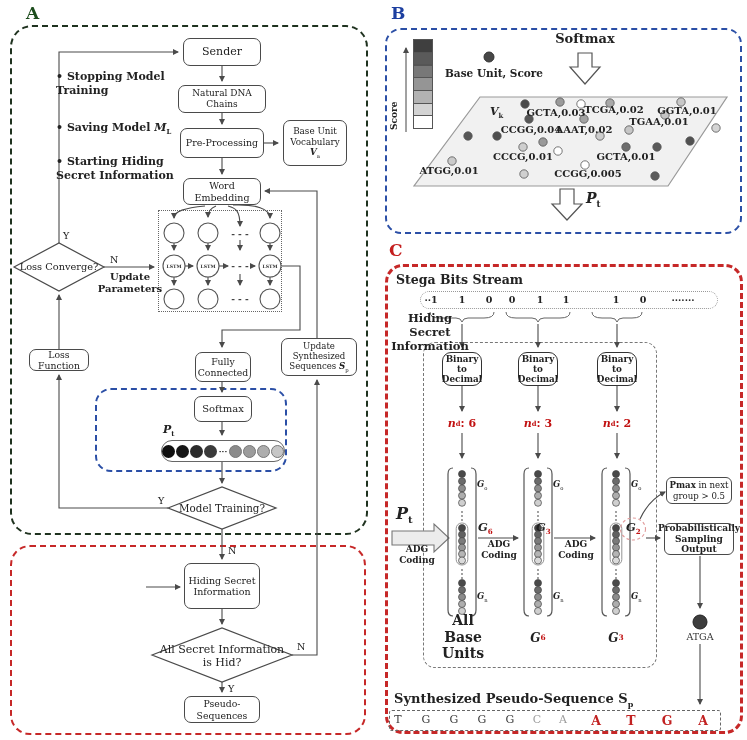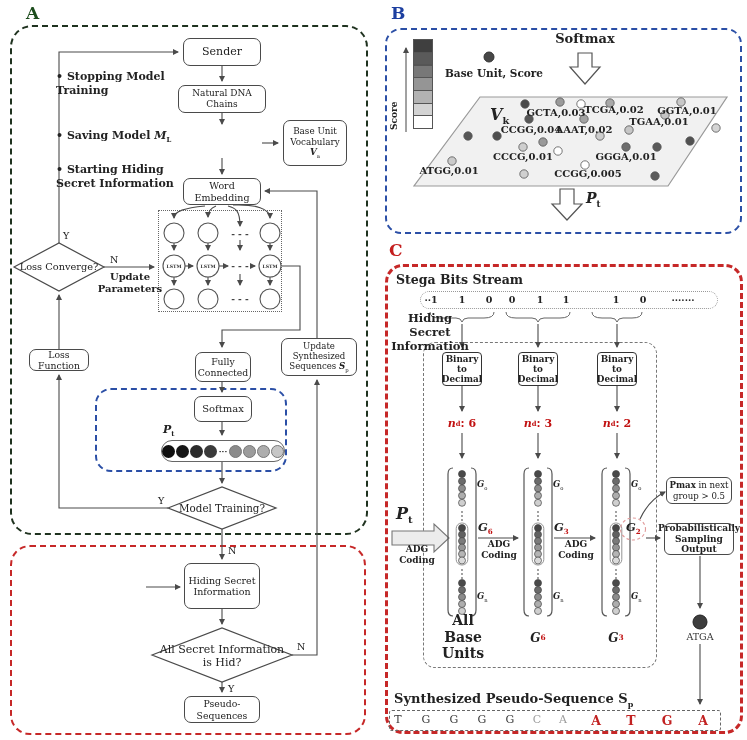--- a/index.html
+++ b/index.html
@@ -4,21 +4,21 @@
 <style>
   *{margin:0;padding:0;box-sizing:border-box}
   html,body{background:#fff}
   #canvas{position:relative;width:747px;height:740px;background:#fff;
           font-family:"DejaVu Serif",serif;color:#222;overflow:hidden}
   .panel{position:absolute;z-index:1;background:transparent}
   svg{position:absolute;left:0;top:0;z-index:5;pointer-events:none}
   .box{position:absolute;background:#fff;border:1.2px solid #4a4a4a;border-radius:7px;
        display:flex;align-items:center;justify-content:center;text-align:center;
        white-space:pre-line;z-index:10;line-height:1.2}
-  .sqbox{border-radius:4px;border:1.1px solid #333;font-weight:bold}
+  .sqbox{border-radius:9px;border:1.1px solid #333;font-weight:bold}
   .lbl{position:absolute;z-index:10;white-space:pre-line;line-height:1.2}
   .ctr{display:flex;align-items:center;justify-content:center;text-align:center}
   .sym{font-weight:bold;font-style:italic;font-family:"DejaVu Serif",serif}
   sub{font-size:0.62em}
   .red{color:#c11111}
   .bold{font-weight:bold}
   .vlab{position:absolute;font-size:10px;font-weight:bold;transform:translate(-50%,-50%);
         z-index:10;white-space:nowrap;color:#222}
   .bit{position:absolute;transform:translateX(-50%);font-size:9.5px;font-weight:bold;z-index:10}
   .seqL{position:absolute;transform:translateX(-50%);font-size:11px;z-index:10}
@@ -245,27 +245,28 @@
         <circle cx="616" cy="590" r="3.5" fill="#6b6b6b" stroke="#444" stroke-width="0.7"></circle>
         <circle cx="616" cy="597" r="3.5" fill="#8c8c8c" stroke="#444" stroke-width="0.7"></circle>
         <circle cx="616" cy="604" r="3.5" fill="#aeaeae" stroke="#444" stroke-width="0.7"></circle>
         <circle cx="616" cy="611" r="3.5" fill="#cfcfcf" stroke="#444" stroke-width="0.7"></circle>
       </g>
     <ellipse cx="633" cy="529" rx="12.5" ry="11" fill="none" stroke="#e09999" stroke-width="1.1" stroke-dasharray="3,2.5"></ellipse>
     <circle cx="700" cy="622" r="7" fill="#3d3d3d" stroke="#222"></circle>
   </svg>
 
   <div class="lbl" style="left:56px;top:56px;width:122px;font-size:11px;font-weight:bold;line-height:1.25">
-    <div style="margin-bottom:18px">•&nbsp;<span>Stopping Model Training</span></div>
+    <div style="margin-bottom:10px">•&nbsp;<span>Stopping Model Training</span></div>
     <div style="margin-bottom:5px">•&nbsp;<span>Saving  Model </span><span class="sym">M</span><sub>L</sub></div>
     <div>•&nbsp;<span>Starting Hiding Secret Information</span></div>
   </div>
 
   <div class="box" style="left:183px;top:38px;width:78px;height:28px;font-size:11px">Sender</div>
   <div class="box" style="left:178px;top:85px;width:88px;height:28px;font-size:9px">Natural DNA Chains</div>
+  <div class="box" style="left:180px;top:128px;width:84px;height:30px;font-size:9.5px">Pre-Processing</div>
   <div class="box" style="left:283px;top:120px;width:64px;height:46px;font-size:8.8px">
     <span><span>Base Unit
 Vocabulary
 </span><span class="sym">V</span><sub>a</sub></span>
   </div>
   <div class="box" style="left:183px;top:178px;width:78px;height:27px;font-size:9.5px">Word Embedding</div>
 
   <div class="lbl" style="left:63px;top:230px;font-size:9.5px">Y</div>
   <div class="lbl" style="left:110px;top:254px;font-size:9.5px">N</div>
   <div class="lbl ctr" style="left:14px;top:260px;width:90px;height:14px;font-size:9.8px">Loss Converge?</div>
@@ -310,30 +311,30 @@
       <div class="score-cell" style="background: rgb(63, 63, 63);"></div>
       <div class="score-cell" style="background: rgb(90, 90, 90);"></div>
       <div class="score-cell" style="background: rgb(120, 120, 120);"></div>
       <div class="score-cell" style="background: rgb(149, 149, 149);"></div>
       <div class="score-cell" style="background: rgb(178, 178, 178);"></div>
       <div class="score-cell" style="background: rgb(211, 211, 211);"></div>
       <div class="score-cell" style="background: rgb(255, 255, 255);"></div>
     </div>
   <div class="lbl bold" style="left:389px;top:130px;width:46px;font-size:9px;transform:rotate(-90deg);transform-origin:left top">Score</div>
   <div class="lbl bold ctr" style="left:434px;top:66px;width:120px;height:14px;font-size:10.5px">Base Unit,  Score</div>
-  <div class="lbl" style="left:490px;top:105px;font-size:16px"><span class="sym">V</span><sub class="bold">k</sub></div>
+  <div class="lbl" style="left:490px;top:105px;font-size:11px"><span class="sym">V</span><sub class="bold">k</sub></div>
   <div id="vocab-labels" style="position:absolute;left:0;top:0;width:747px;height:740px;z-index:10;pointer-events:none">
       <div class="vlab" style="left: 556px; top: 112px;">GCTA,0.03</div>
       <div class="vlab" style="left: 614px; top: 109px;">TCGA,0.02</div>
       <div class="vlab" style="left: 687px; top: 110px;">GGTA,0.01</div>
       <div class="vlab" style="left: 659px; top: 121px;">TGAA,0.01</div>
       <div class="vlab" style="left: 531px; top: 129px;">CCGG,0.04</div>
       <div class="vlab" style="left: 584px; top: 129px;">AAAT,0.02</div>
       <div class="vlab" style="left: 523px; top: 156px;">CCCG,0.01</div>
-      <div class="vlab" style="left: 626px; top: 156px;">GGGA,0.01</div>
+      <div class="vlab" style="left: 626px; top: 156px;">GCTA,0.01</div>
       <div class="vlab" style="left: 449px; top: 170px;">ATGG,0.01</div>
       <div class="vlab" style="left: 588px; top: 173px;">CCGG,0.005</div>
     </div>
   <div class="lbl" style="left:586px;top:190px;font-size:14px"><span class="sym">P</span><sub class="bold">t</sub></div>
 
   <div class="lbl bold" style="left:396px;top:272px;font-size:12.5px">Stega Bits Stream</div>
   <div style="position:absolute;left:420px;top:291px;width:298px;height:18px;border:1.4px dotted #999;border-radius:9px;z-index:9"></div>
   <div id="bits-row" style="position:absolute;left:0;top:294px;width:747px;height:14px;z-index:10">
       <div class="bit" style="left: 431px;">··1</div>
       <div class="bit" style="left: 462px;">1</div>
@@ -360,21 +361,21 @@
 
   <div class="lbl ctr red bold" style="left:440px;top:417px;width:44px;height:14px;font-size:11px"><span class="sym red">n</span><sub class="red">d</sub><span> : 6</span></div>
   <div class="lbl ctr red bold" style="left:516px;top:417px;width:44px;height:14px;font-size:11px"><span class="sym red">n</span><sub class="red">d</sub><span> : 3</span></div>
   <div class="lbl ctr red bold" style="left:595px;top:417px;width:44px;height:14px;font-size:11px"><span class="sym red">n</span><sub class="red">d</sub><span> : 2</span></div>
 
   <div class="lbl gsmall" style="left:477px;top:479px"><span class="sym">G</span><sub>o</sub></div>
   <div class="lbl gsmall" style="left:553px;top:479px"><span class="sym">G</span><sub>o</sub></div>
   <div class="lbl gsmall" style="left:631px;top:479px"><span class="sym">G</span><sub>o</sub></div>
 
   <div class="lbl gmid" style="left:478px;top:521px"><span class="sym">G</span><sub class="red bold">6</sub></div>
-  <div class="lbl gmid" style="left:554px;top:521px"><span class="sym">G</span><sub class="red bold">3</sub></div>
+  <div class="lbl gmid" style="left:536px;top:521px"><span class="sym">G</span><sub class="red bold">3</sub></div>
   <div class="lbl gmid" style="left:626px;top:521px"><span class="sym">G</span><sub class="red bold">2</sub></div>
 
   <div class="lbl gsmall" style="left:477px;top:591px"><span class="sym">G</span><sub>n</sub></div>
   <div class="lbl gsmall" style="left:553px;top:591px"><span class="sym">G</span><sub>n</sub></div>
   <div class="lbl gsmall" style="left:631px;top:591px"><span class="sym">G</span><sub>n</sub></div>
 
   <div class="lbl" style="left:396px;top:504px;font-size:16px"><span class="sym">P</span><sub class="bold">t</sub></div>
   <div class="lbl bold ctr" style="left:388px;top:549px;width:58px;height:12px;font-size:9px">ADG Coding</div>
   <div class="lbl bold ctr" style="left:471px;top:544px;width:56px;height:12px;font-size:9px">ADG Coding</div>
   <div class="lbl bold ctr" style="left:548px;top:544px;width:56px;height:12px;font-size:9px">ADG Coding</div>

